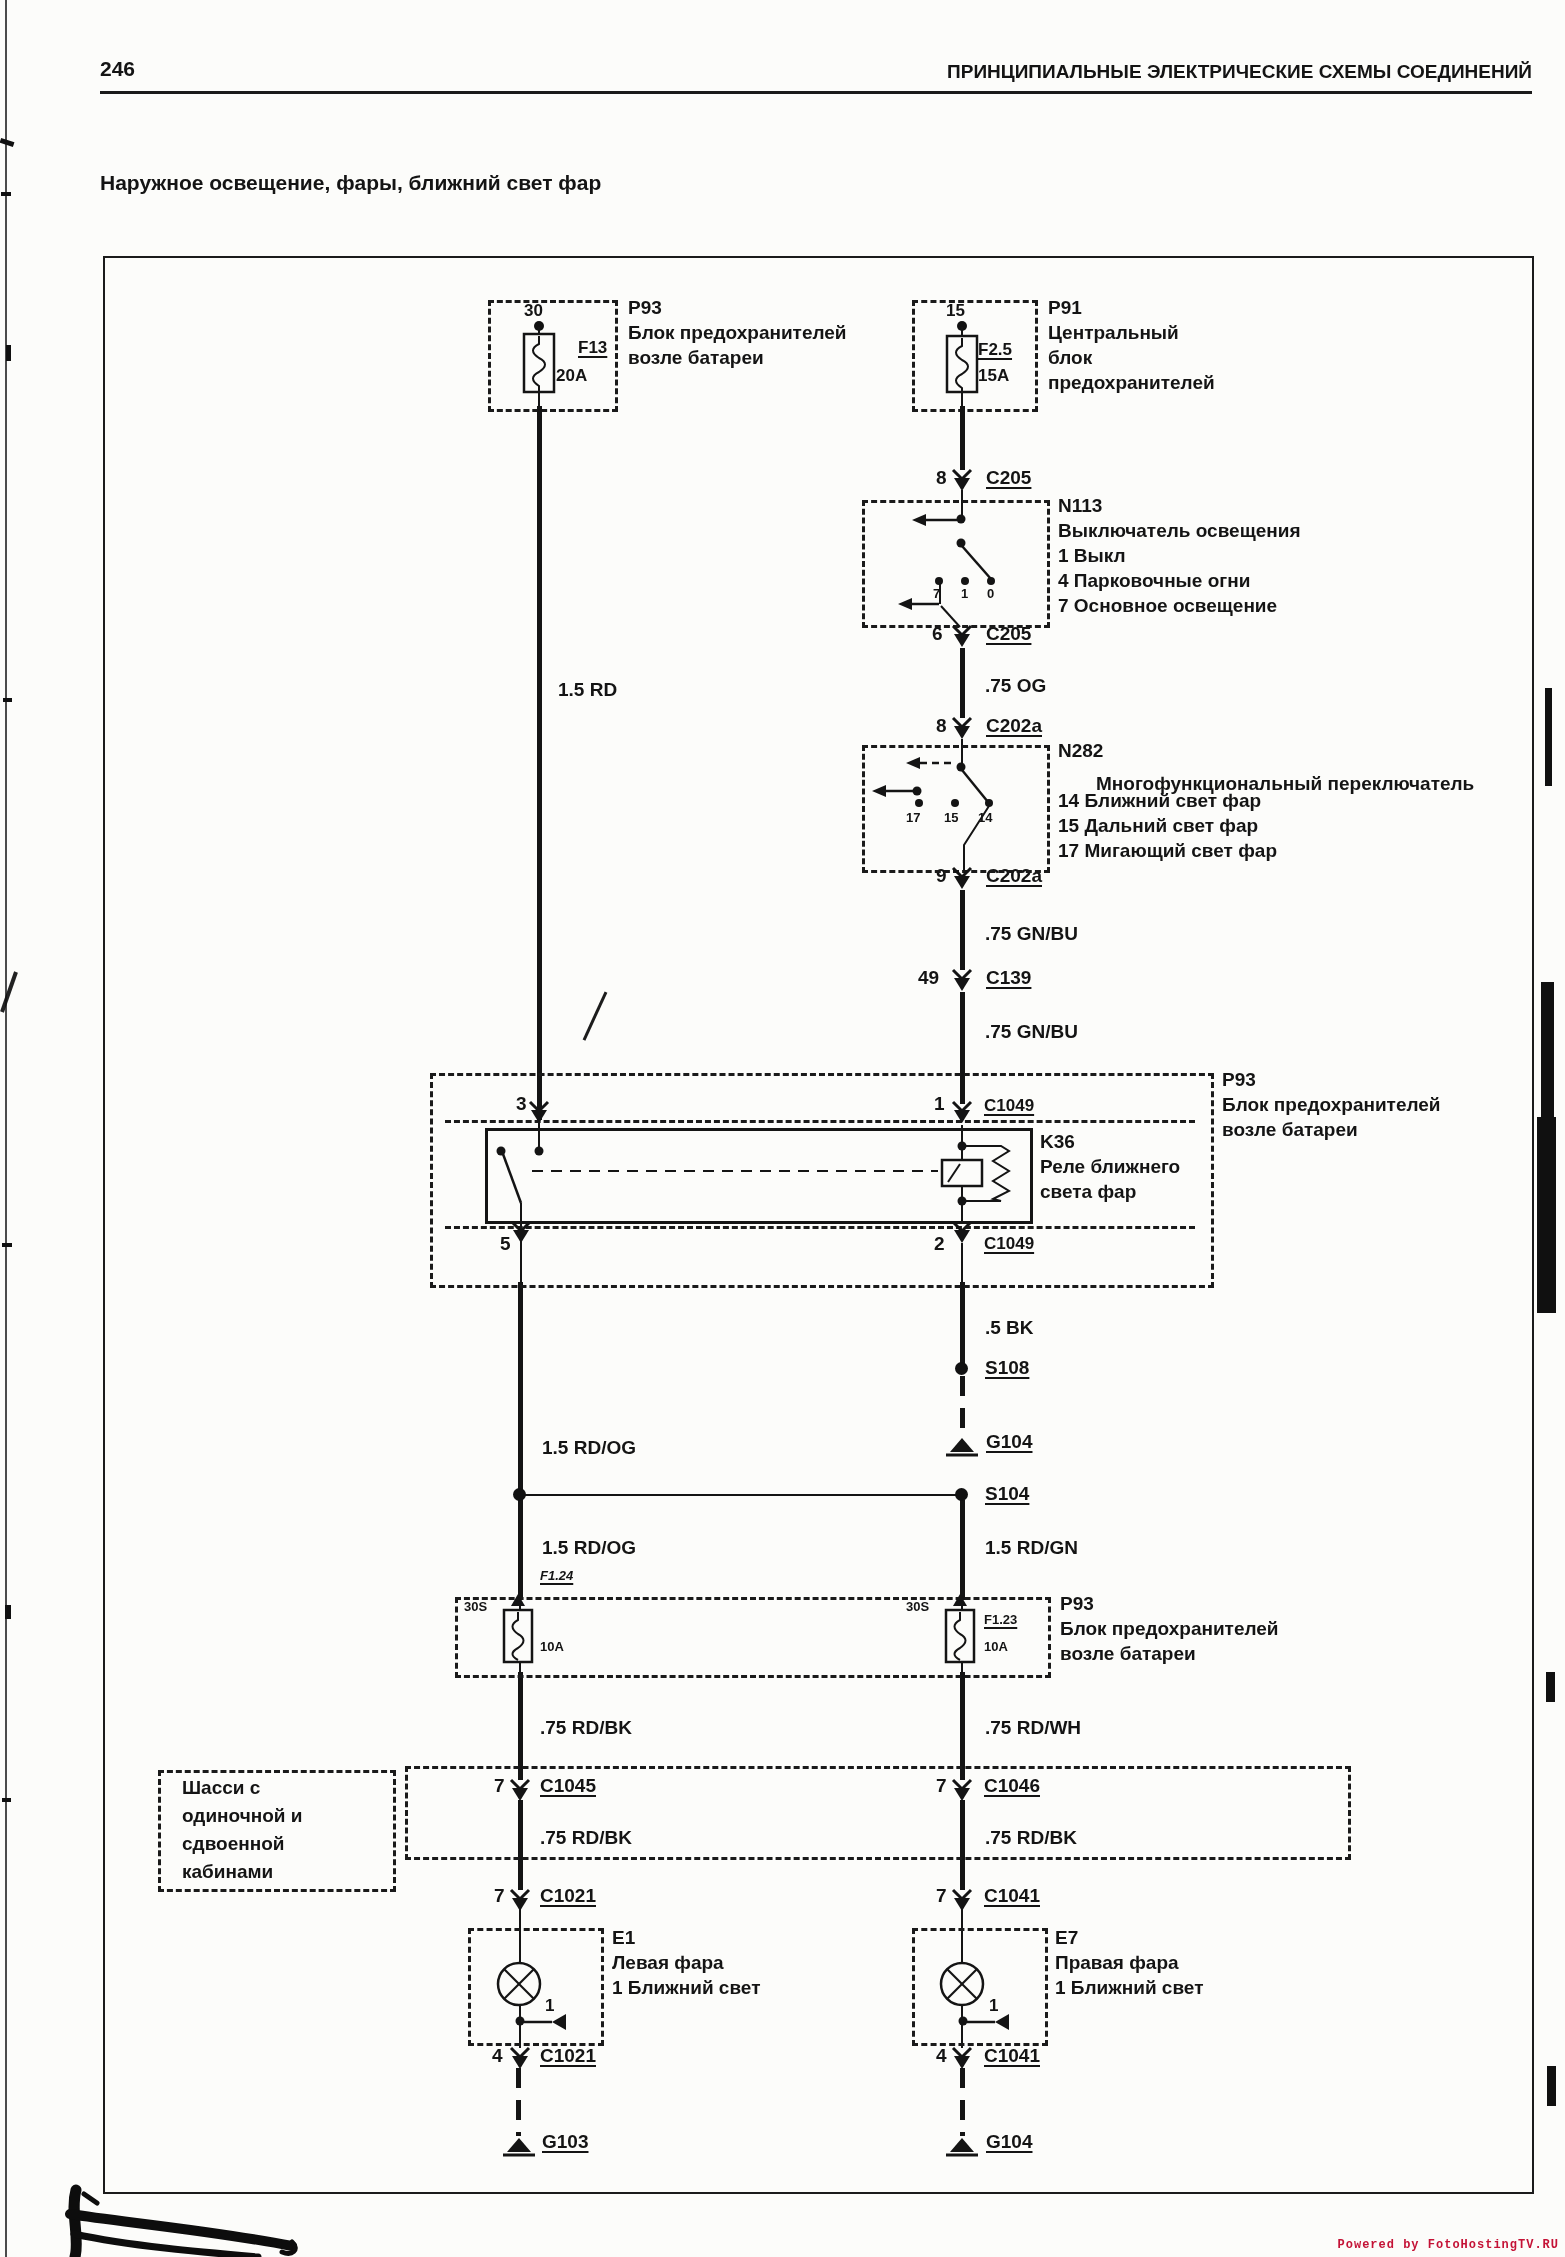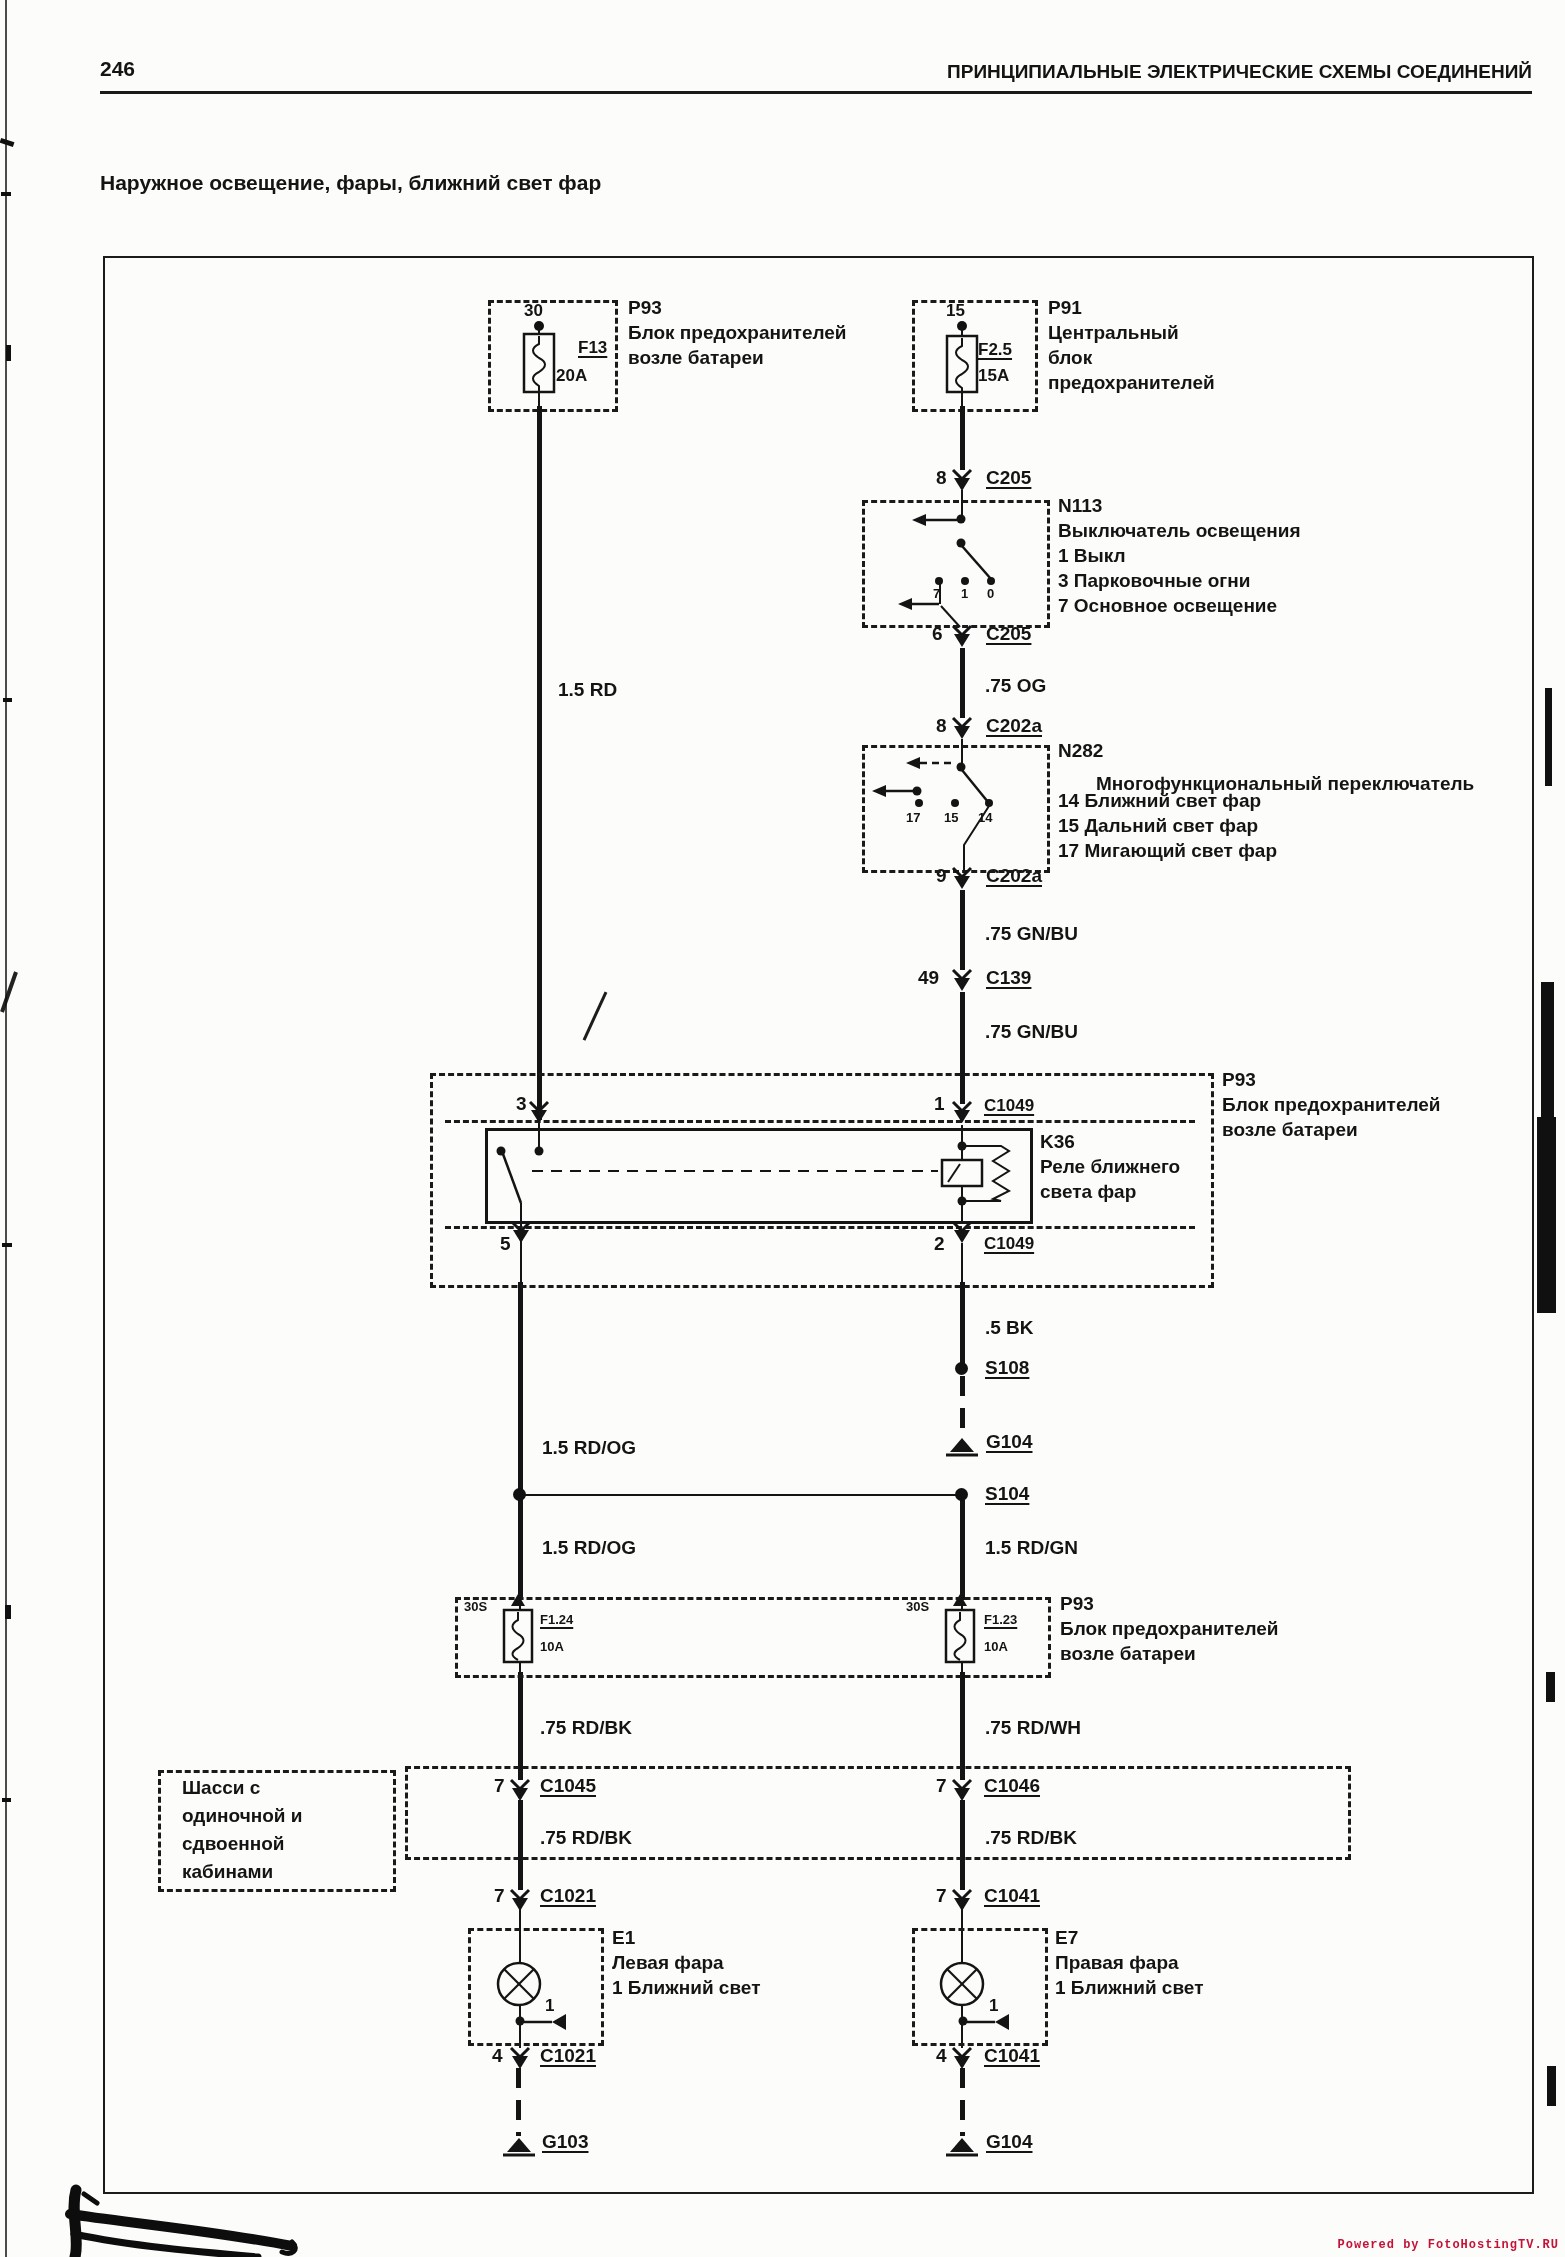--- a/index.html
+++ b/index.html
@@ -111,21 +111,21 @@
   <div class="lbl" style="left:918px;top:966px;">49</div>
   <div class="lbl u" style="left:986px;top:966px;">C139</div>
 
   <div class="dashbox" style="left:862px;top:500px;width:182px;height:122px;"></div>
   <div class="lbl xs" style="left:933px;top:586px;">7</div>
   <div class="lbl xs" style="left:961px;top:586px;">1</div>
   <div class="lbl xs" style="left:987px;top:586px;">0</div>
   <div class="lbl" style="left:1058px;top:494px;">N113</div>
   <div class="lbl" style="left:1058px;top:519px;">Выключатель освещения</div>
   <div class="lbl" style="left:1058px;top:544px;">1 Выкл</div>
-  <div class="lbl" style="left:1058px;top:569px;">3 Парковочные огни</div>
+  <div class="lbl" style="left:1058px;top:569px;">4 Парковочные огни</div>
   <div class="lbl" style="left:1058px;top:594px;">7 Основное освещение</div>
 
   <div class="dashbox" style="left:862px;top:745px;width:182px;height:122px;"></div>
   <div class="lbl xs" style="left:906px;top:810px;">17</div>
   <div class="lbl xs" style="left:944px;top:810px;">15</div>
   <div class="lbl xs" style="left:978px;top:810px;">14</div>
   <div class="lbl" style="left:1058px;top:739px;">N282</div>
   <div class="lbl" style="left:1096px;top:764px;margin-top:8px;">Многофункциональный переключатель</div>
   <div class="lbl" style="left:1058px;top:789px;">14 Ближний свет фар</div>
   <div class="lbl" style="left:1058px;top:814px;">15 Дальний свет фар</div>
@@ -149,21 +149,21 @@
   <div class="lbl sm u" style="left:984px;top:1234px;">C1049</div>
 
   <div class="dot" style="left:955px;top:1362px;width:13px;height:13px;"></div>
   <div class="lbl u" style="left:985px;top:1356px;">S108</div>
   <div class="lbl u" style="left:986px;top:1430px;">G104</div>
   <div class="dot" style="left:955px;top:1488px;width:13px;height:13px;"></div>
   <div class="lbl u" style="left:985px;top:1482px;">S104</div>
 
   <div class="dashbox" style="left:455px;top:1597px;width:590px;height:75px;"></div>
   <div class="lbl xs" style="left:464px;top:1599px;">30S</div>
-  <div class="lbl xs u" style="left:540px;top:1612px;">F1.24</div>
+  <div class="lbl xs u" style="left:540px;top:1568px;font-style:italic;">F1.24</div>
   <div class="lbl xs" style="left:540px;top:1639px;">10A</div>
   <div class="lbl xs" style="left:906px;top:1599px;">30S</div>
   <div class="lbl xs u" style="left:984px;top:1612px;">F1.23</div>
   <div class="lbl xs" style="left:984px;top:1639px;">10A</div>
   <div class="lbl" style="left:1060px;top:1592px;">P93</div>
   <div class="lbl" style="left:1060px;top:1617px;">Блок предохранителей</div>
   <div class="lbl" style="left:1060px;top:1642px;">возле батареи</div>
 
   <div class="dashbox" style="left:158px;top:1770px;width:232px;height:116px;"></div>
   <div class="lbl" style="left:182px;top:1776px;">Шасси с</div>

